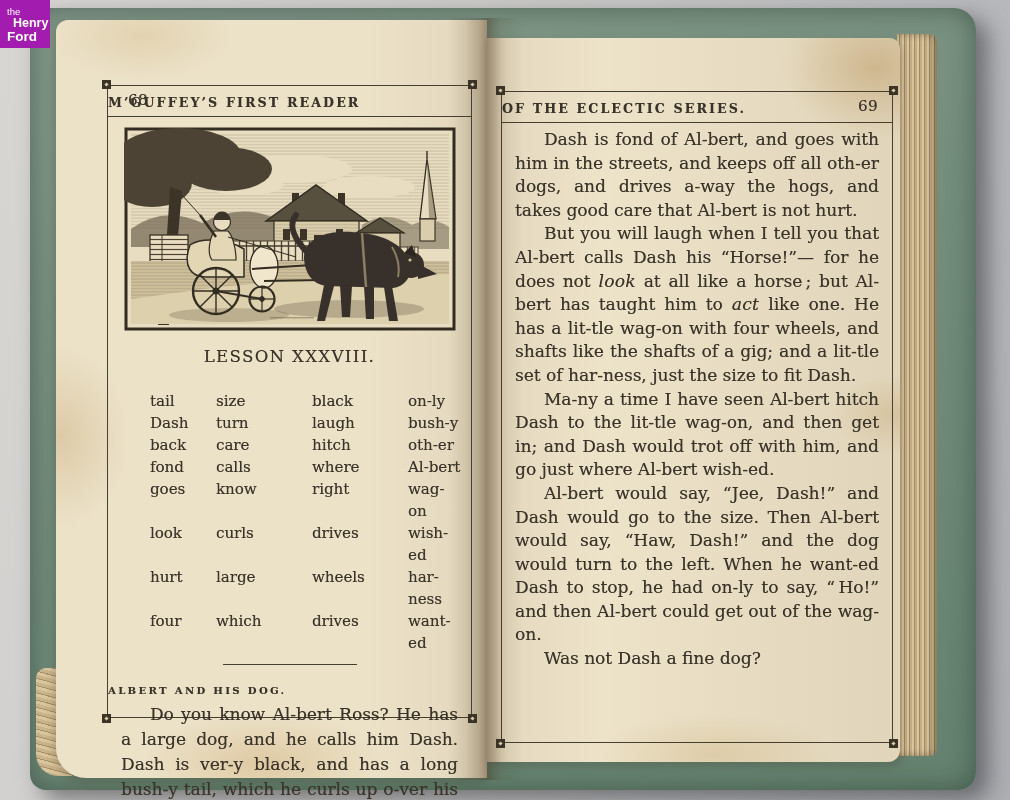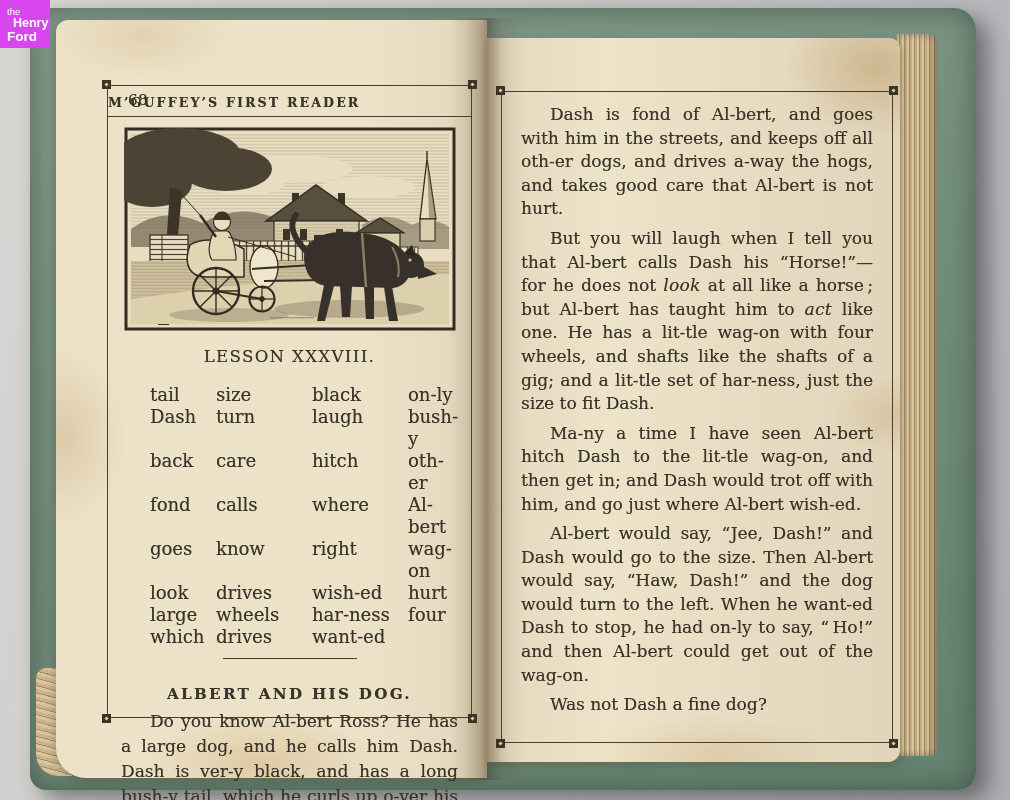--- a/index.html
+++ b/index.html
@@ -67,34 +67,34 @@
   .head .num.l{left:20px;} .head .num.r{right:14px;}
   .head .title{
     position:absolute;left:0;right:0;top:9px;
     font-size:12.5px;font-weight:bold;letter-spacing:2.2px;
   }
   .print{text-shadow:.25px .25px .35px rgba(58,51,41,.55);}
   
   .illus-wrap{margin:10px auto 0;width:332px;height:204px;}
   .lesson-title{margin-top:16px;text-align:center;font-size:16.5px;letter-spacing:1.4px;}
   .word-grid{
-    margin:18px 10px 0 42px;display:grid;
+    margin:24px 10px 0 42px;display:grid;
     grid-template-columns:66px 96px 96px 1fr;
-    font-size:18px;line-height:22px;
+    font-size:15px;line-height:22px;
   }
   .divider{width:134px;border-top:1.4px solid #463e2f;margin:10px auto 0;}
-  .story-title{margin-top:26px;text-align:center;font-size:15px;font-weight:bold;letter-spacing:2.4px;}
+  .story-title{margin-top:20px;text-align:left;font-size:10px;font-weight:bold;letter-spacing:2.4px;}
   .para68{margin:6px 13px 0 13px;font-size:17px;line-height:25px;text-align:justify;text-indent:1.7em;}
   
   .p69-body{padding:5px 13px 0 13px;}
-  .p69-body p{margin:6px;font-size:17px;line-height:23.6px;text-align:justify;text-indent:1.7em;}
+  .p69-body p{margin:0;font-size:17px;line-height:23.6px;text-align:justify;text-indent:1.7em;}
   .p69-body p i{letter-spacing:.3px;}
   
   .hf-logo{
-    position:absolute;left:0;top:0;width:50px;height:48px;background:#d946ef;z-index:20;
+    position:absolute;left:0;top:0;width:50px;height:48px;background:#a21caf;z-index:20;
     font-family:"Liberation Sans", sans-serif;color:#ffffff;
   }
   .hf-logo .l1{position:absolute;left:7px;top:6px;font-size:9.5px;font-weight:400;}
   .hf-logo .l2{position:absolute;left:13px;top:16px;font-size:12.5px;font-weight:bold;}
   .hf-logo .l3{position:absolute;left:7px;top:29px;font-size:13.5px;font-weight:bold;}
 </style>
 </head>
 <body>
 
 <div class="cover"></div>
@@ -242,20 +242,21 @@
       <span>oth-er</span>
       <span>fond</span>
       <span>calls</span>
       <span>where</span>
       <span>Al-bert</span>
       <span>goes</span>
       <span>know</span>
       <span>right</span>
       <span>wag-on</span>
       <span>look</span>
+      <span>curls</span>
       <span>drives</span>
       <span>wish-ed</span>
       <span>hurt</span>
       <span>large</span>
       <span>wheels</span>
       <span>har-ness</span>
       <span>four</span>
       <span>which</span>
       <span>drives</span>
       <span>want-ed</span>
@@ -267,20 +268,24 @@
 
   <p class="para68 print">Do you know Al-bert Ross?  He has a large dog, and he calls him Dash.  Dash is ver-y black, and has a long bush-y tail, which he curls up o-ver his back.</p>
 </div>
 
 <div class="frame frame69">
   <span class="corner tl"></span>
   <span class="corner tr"></span>
   <span class="corner bl"></span>
   <span class="corner br"></span>
 
+  <div class="head print">
+    <span class="title">OF THE ECLECTIC SERIES.</span>
+    <span class="num r">69</span>
+  </div>
 
   <div class="p69-body print">
       <p><span>Dash is fond of Al-bert, and goes with him in the streets, and keeps off all oth-er dogs, and drives a-way the hogs, and takes good care that Al-bert is not hurt.</span></p>
       <p><span>But you will laugh when I tell you that Al-bert calls Dash his “Horse!”— for he does not </span><i>look</i><span> at all like a horse ; but Al-bert has taught him to </span><i>act</i><span> like one.  He has a lit-tle wag-on with four wheels, and shafts like the shafts of a gig; and a lit-tle set of har-ness, just the size to fit Dash.</span></p>
       <p><span>Ma-ny a time I have seen Al-bert hitch Dash to the lit-tle wag-on, and then get in; and Dash would trot off with him, and go just where Al-bert wish-ed.</span></p>
       <p><span>Al-bert would say, “Jee, Dash!” and Dash would go to the size.  Then Al-bert would say, “Haw, Dash!” and the dog would turn to the left.  When he want-ed Dash to stop, he had on-ly to say, “ Ho!” and then Al-bert could get out of the wag-on.</span></p>
       <p><span>Was not Dash a fine dog?</span></p>
     </div>
 </div>
 

